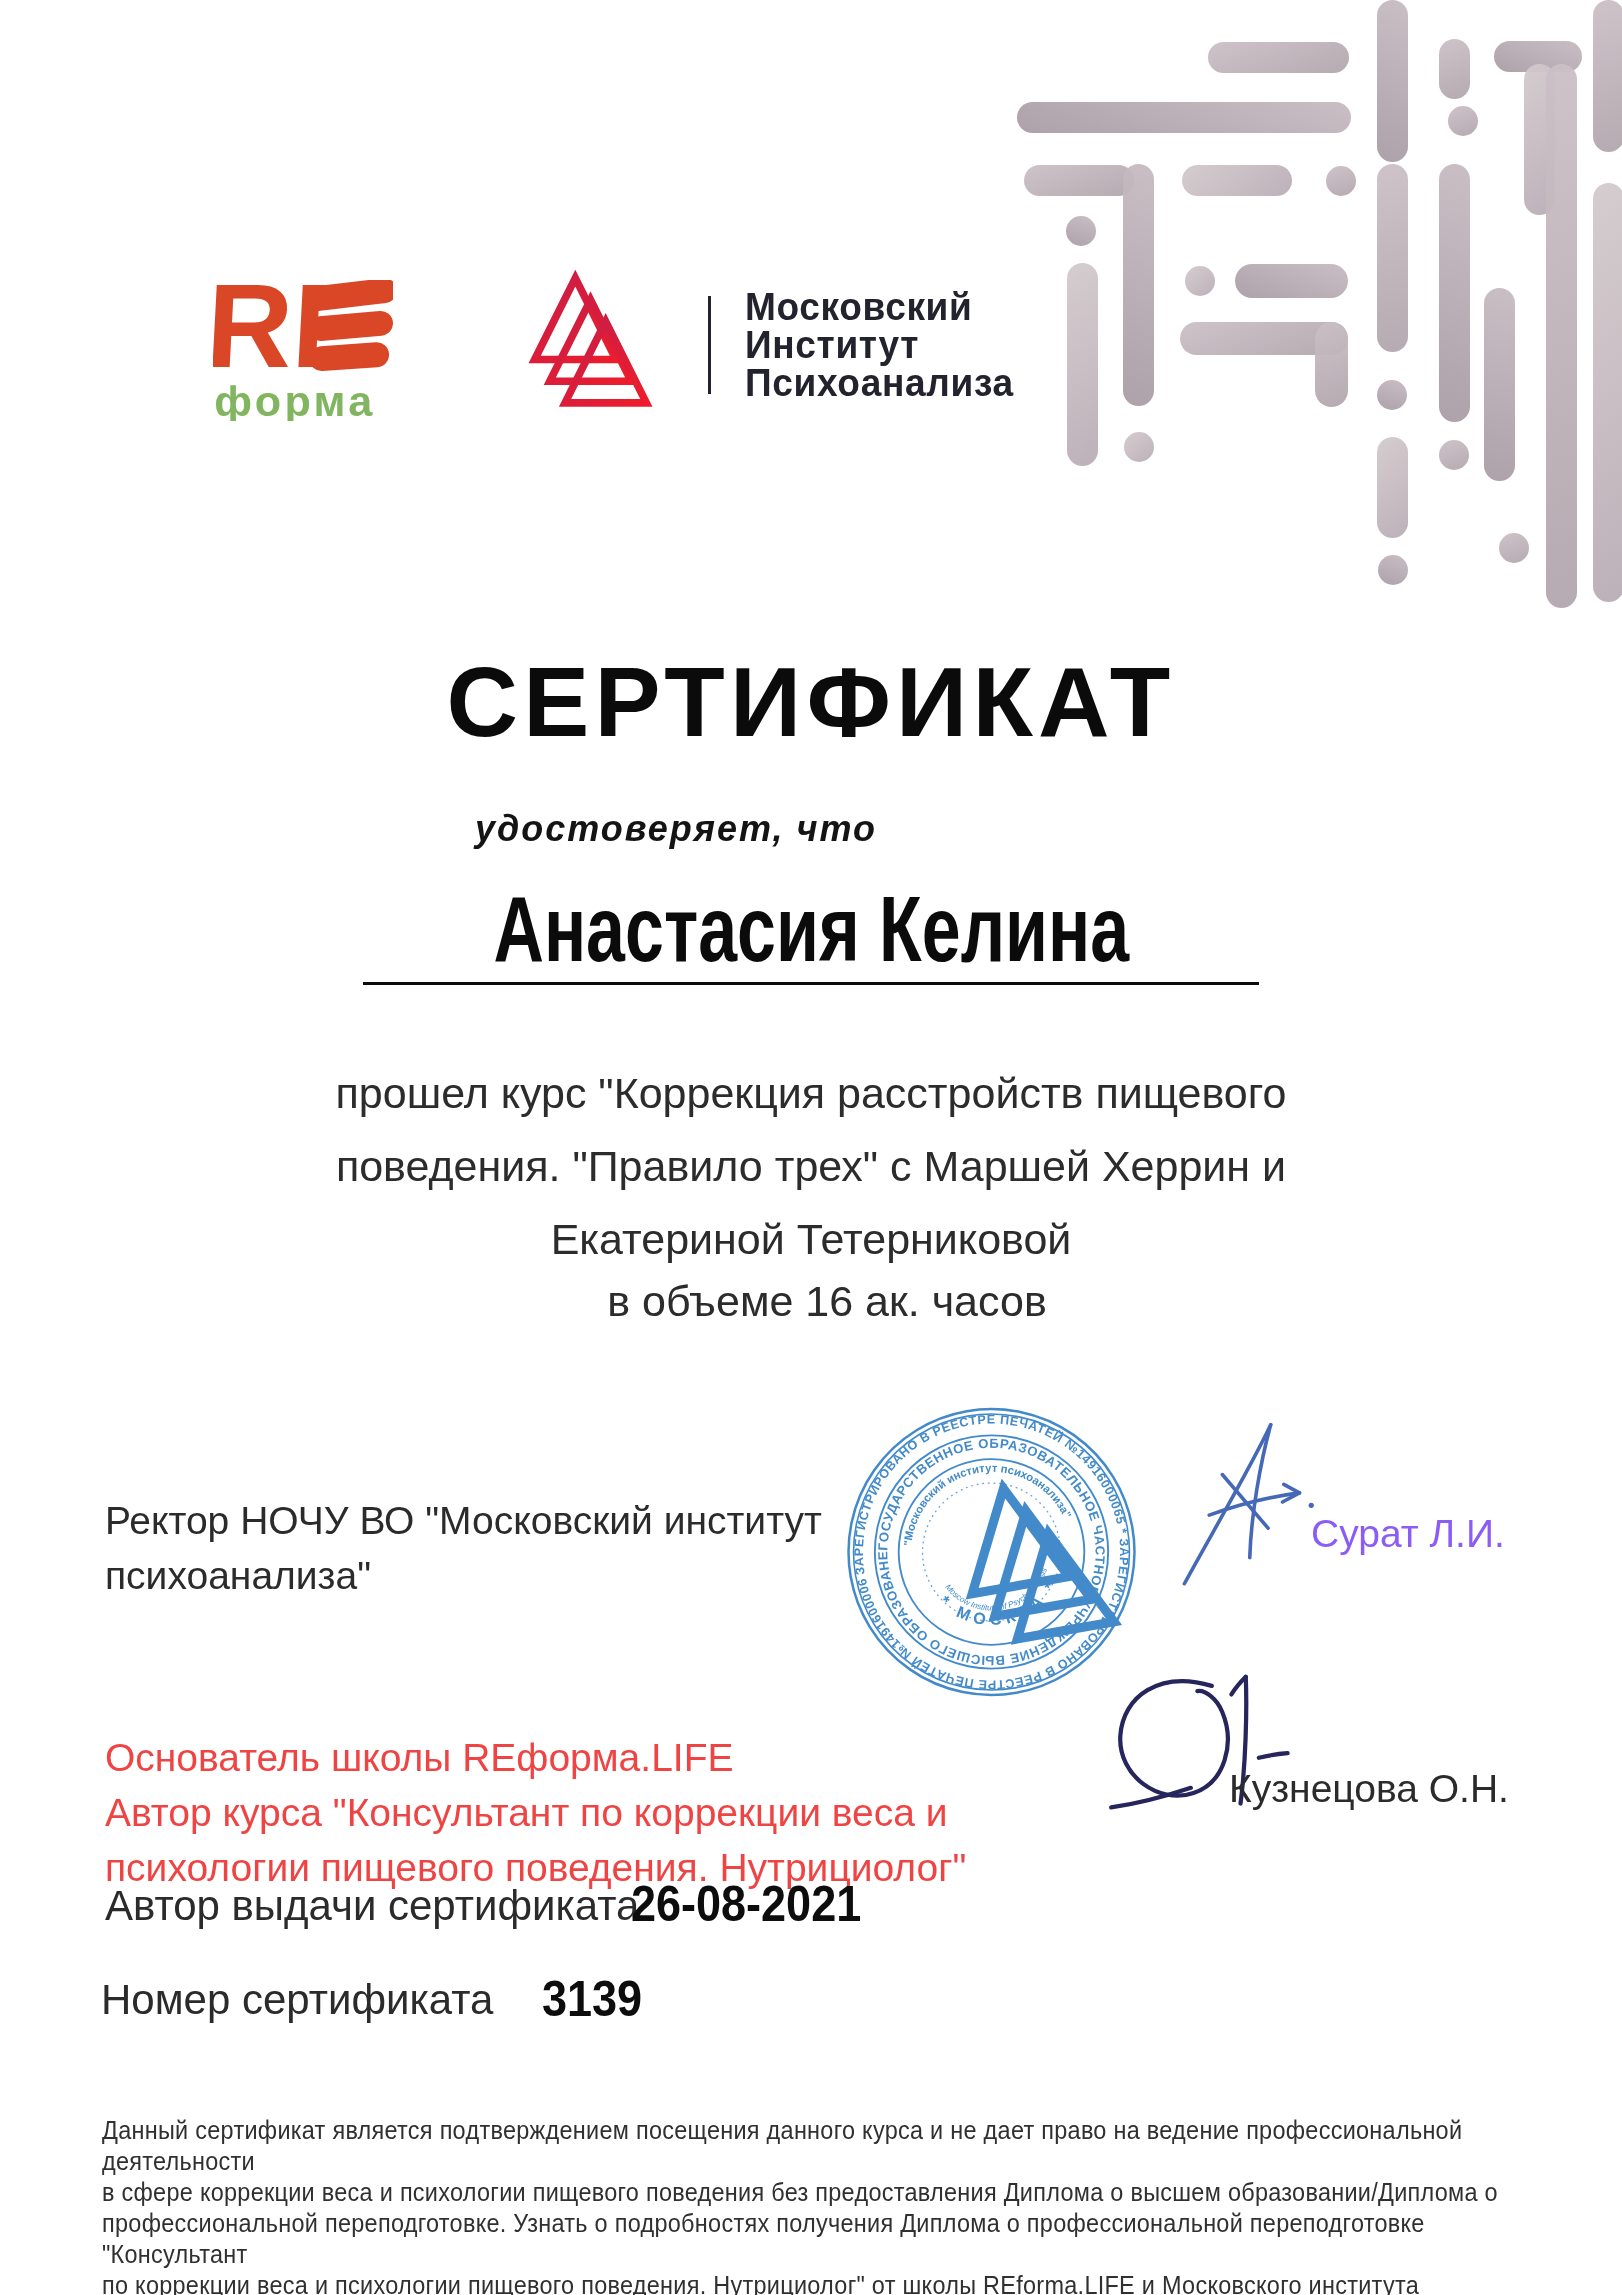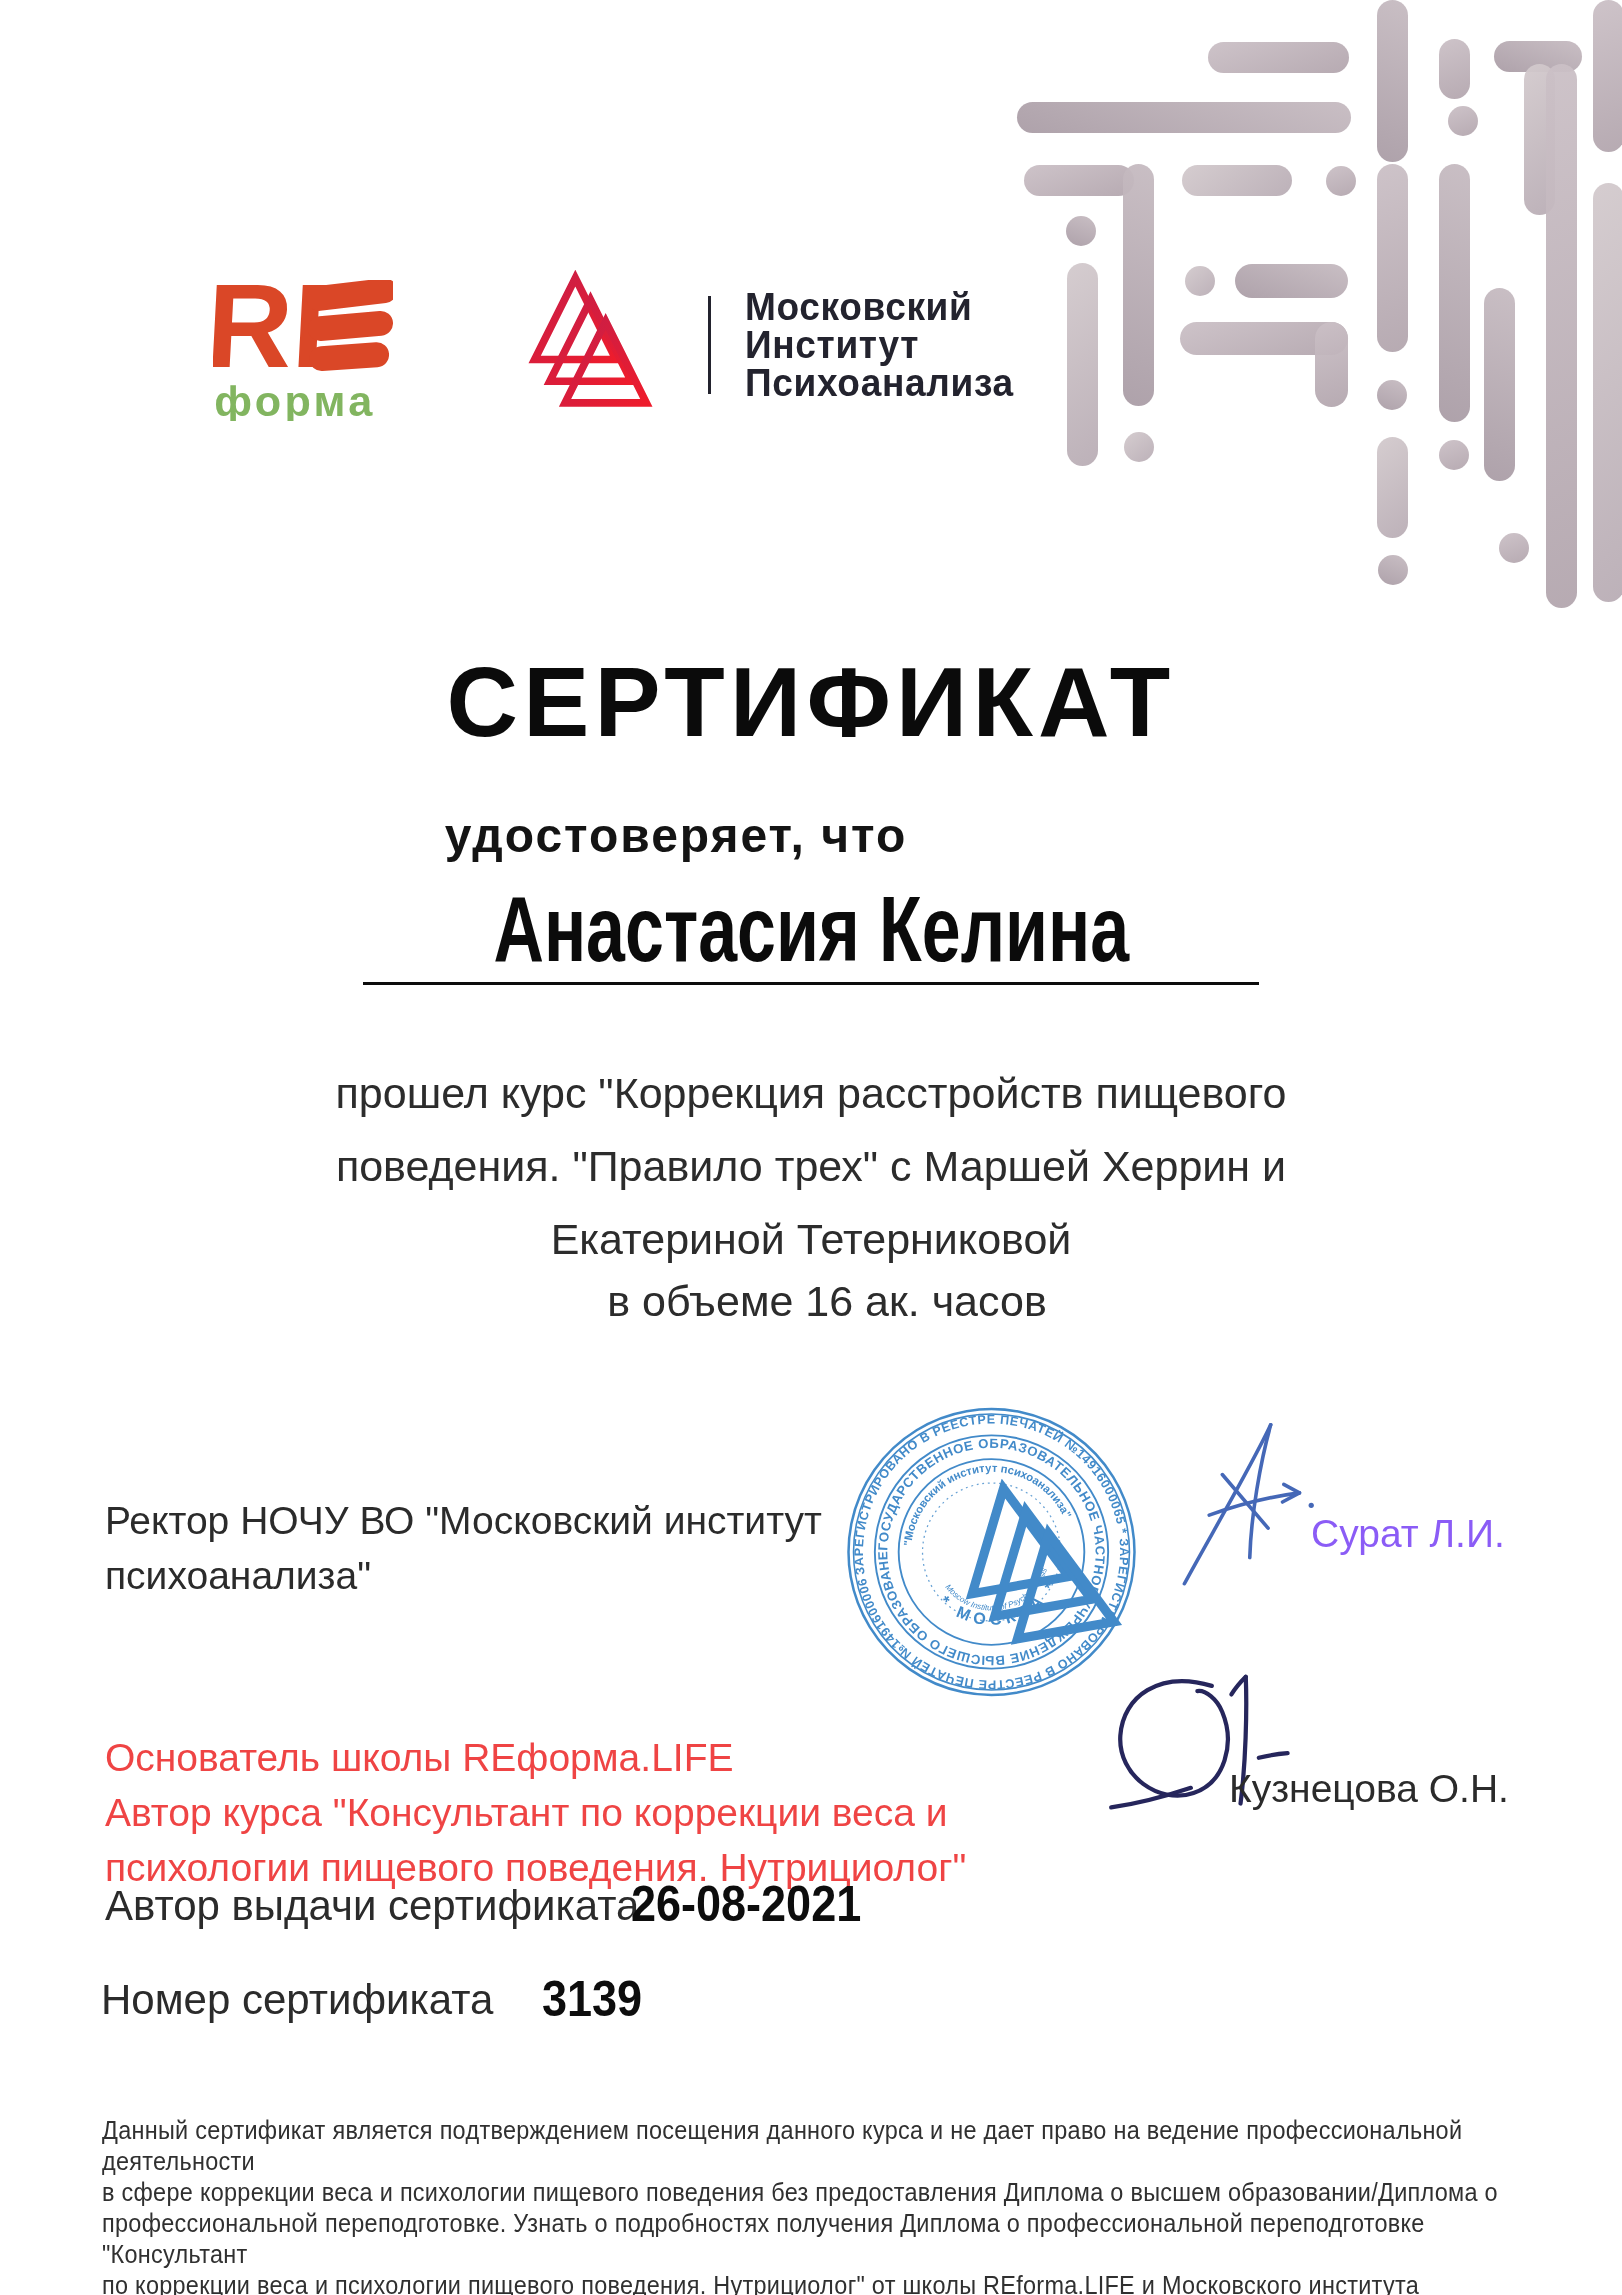--- a/index.html
+++ b/index.html
@@ -16,22 +16,22 @@
   
   .corner{left:1008px;top:0;width:614px;height:615px;}
   .pbar{position:absolute;border-radius:17px;opacity:.95;}
   .pdot{position:absolute;width:30px;height:30px;border-radius:50%;opacity:.95;}
   .p1{background:linear-gradient(160deg,#cbc0c6,#b3a6ae);}
   .p2{background:linear-gradient(200deg,#c6bbc1,#aa9da6);}
   .p3{background:linear-gradient(140deg,#d3cacd,#b9adb5);}
   
   .title{left:0;top:645px;width:1622px;text-align:center;font-size:99px;font-weight:800;
     letter-spacing:5.2px;color:#0b0b0b;line-height:1.15;}
-  .subtitle{left:0;top:808px;width:1352px;text-align:center;font-size:48px;font-weight:bold;
-    letter-spacing:2px;color:#141414;}
+  .subtitle{left:0;top:808px;width:1352px;text-align:center;font-size:36px;font-weight:bold;
+    letter-spacing:2px;color:#141414;font-style:italic;}
   .rname{left:0;top:877px;width:1622px;text-align:center;font-size:92px;font-weight:bold;color:#0b0b0b;text-decoration:underline;}
   .rname span{display:inline-block;transform:scaleX(.76);transform-origin:center;}
   .rule{left:363px;top:982px;width:896px;height:3.3px;background:#0c0c0c;}
   .course{left:0;top:1057px;width:1622px;text-align:center;font-size:43px;line-height:73px;color:#2c2c2c;}
   .volume{left:16px;top:1277px;width:1622px;text-align:center;font-size:43px;color:#2c2c2c;}
   
   .rector{left:105px;top:1493px;width:759px;font-size:39px;line-height:55px;color:#2b2b2b;}
   .founder{left:105px;top:1730px;width:916px;font-size:39px;line-height:55px;color:#ef4444;}
   .rector-name{left:1311px;top:1512px;font-size:39px;color:#8b5cf6;}
   .founder-name{left:1229px;top:1767px;font-size:39px;color:#2b2b2b;}

